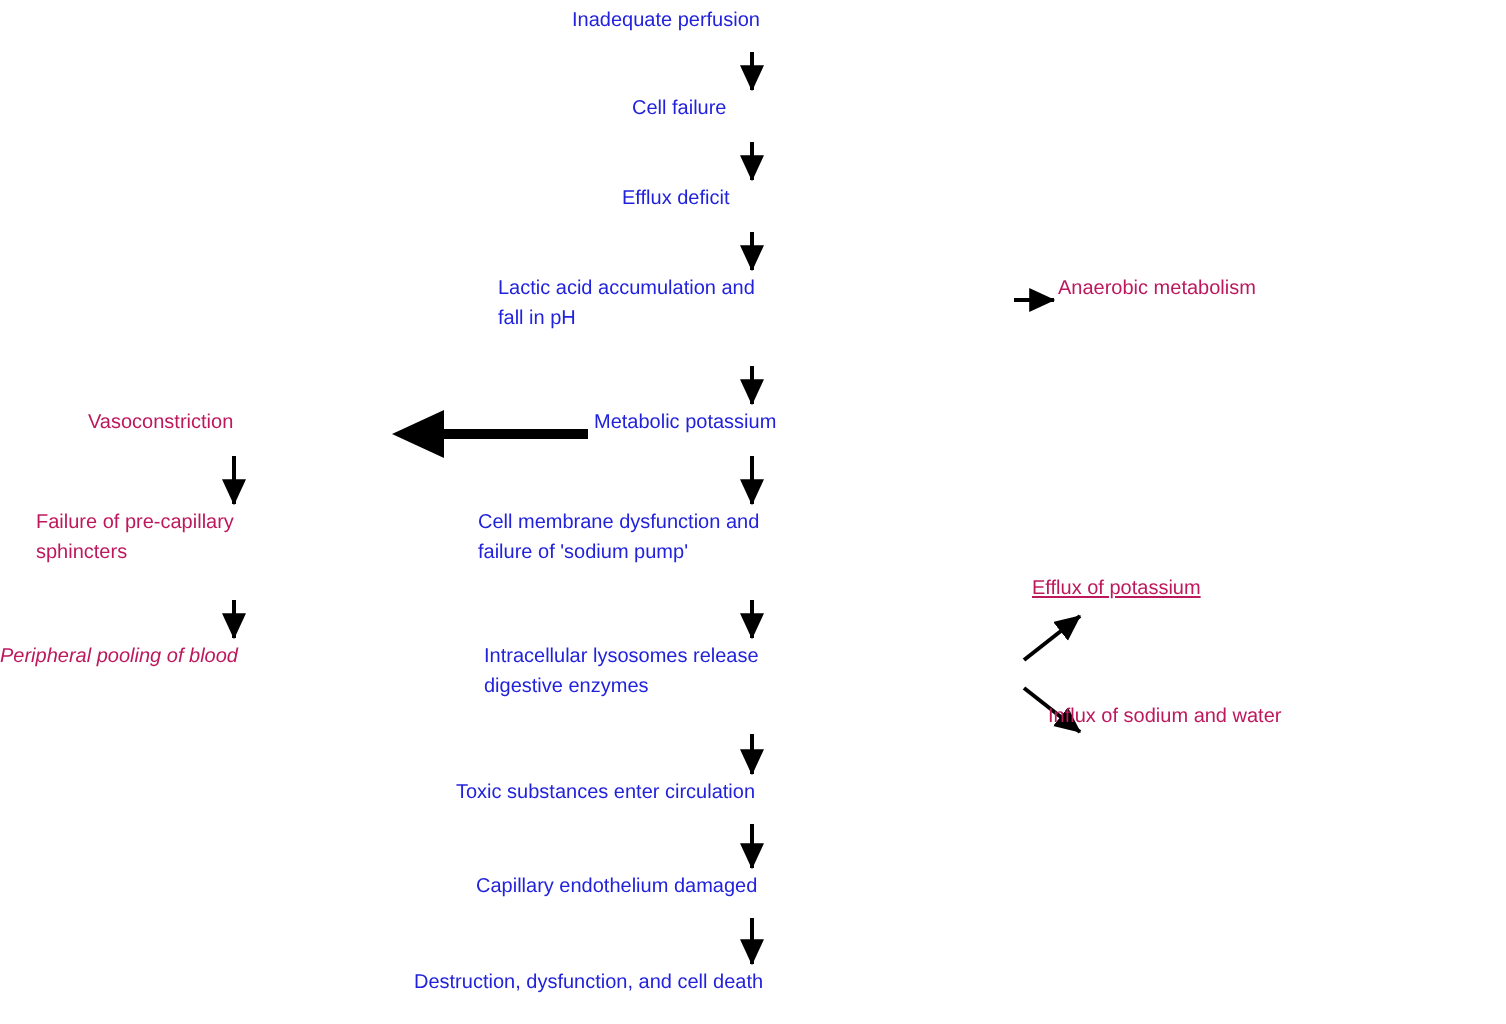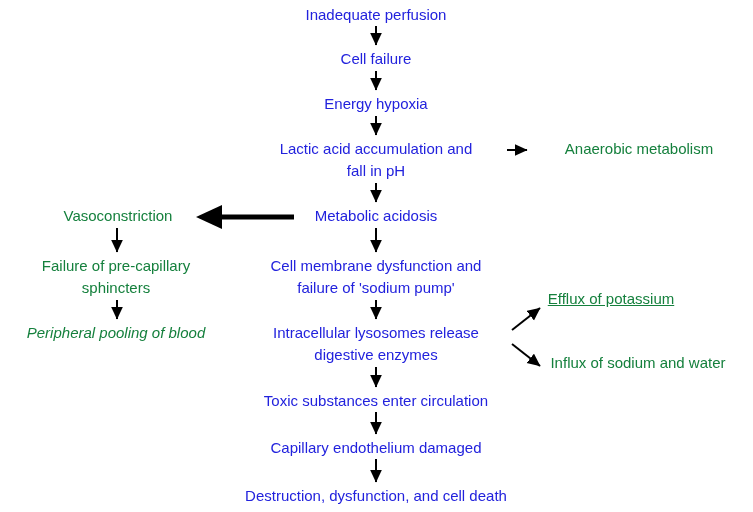--- a/index.html
+++ b/index.html
@@ -12,27 +12,26 @@
   }
   #canvas {
     position: relative;
     width: 753px;
     height: 512px;
     background: #ffffff;
     overflow: hidden;
   }
   .node {
     position: absolute;
-    text-align: center;
-    font-size: 15px;
+    font-size: 10px;
     line-height: 1.45;
     white-space: pre;
   }
   .blue { color: #2222dd; }
-  .red  { color: #15803d; }
+  .red  { color: #be185d; }
   svg.arrows {
     position: absolute;
     left: 0;
     top: 0;
     width: 753px;
     height: 512px;
     pointer-events: none;
   }
 </style>
 </head>
@@ -75,25 +74,25 @@
     </g>
 
     <g stroke="#000000" stroke-width="2" fill="none" marker-end="url(#ah)">
       <line x1="512" y1="330" x2="540" y2="308"></line>
       <line x1="512" y1="344" x2="540" y2="366"></line>
     </g>
   </svg>
 
   <div class="node blue" style="left:286px; top:4px; width:180px;">Inadequate perfusion</div>
   <div class="node blue" style="left:316px; top:48px; width:120px;">Cell failure</div>
-  <div class="node blue" style="left:311px; top:93px; width:130px;">Energy hypoxia</div>
+  <div class="node blue" style="left:311px; top:93px; width:130px;">Efflux deficit</div>
   <div class="node blue" style="left:249px; top:138px; width:254px;">Lactic acid accumulation and
 fall in pH</div>
   <div class="node red" style="left:529px; top:138px; width:220px;">Anaerobic metabolism</div>
-  <div class="node blue" style="left:297px; top:205px; width:158px;">Metabolic acidosis</div>
+  <div class="node blue" style="left:297px; top:205px; width:158px;">Metabolic potassium</div>
   <div class="node red" style="left:44px; top:205px; width:148px;">Vasoconstriction</div>
   <div class="node red" style="left:18px; top:255px; width:196px;">Failure of pre-capillary
 sphincters</div>
   <div class="node red" style="left:0px; top:322px; width:232px;font-style:italic;">Peripheral pooling of blood</div>
   <div class="node blue" style="left:239px; top:255px; width:274px;">Cell membrane dysfunction and
 failure of 'sodium pump'</div>
   <div class="node blue" style="left:242px; top:322px; width:268px;">Intracellular lysosomes release
 digestive enzymes</div>
   <div class="node red" style="left:516px; top:288px; width:190px;text-decoration:underline;">Efflux of potassium</div>
   <div class="node red" style="left:524px; top:352px; width:228px;">Influx of sodium and water</div>

